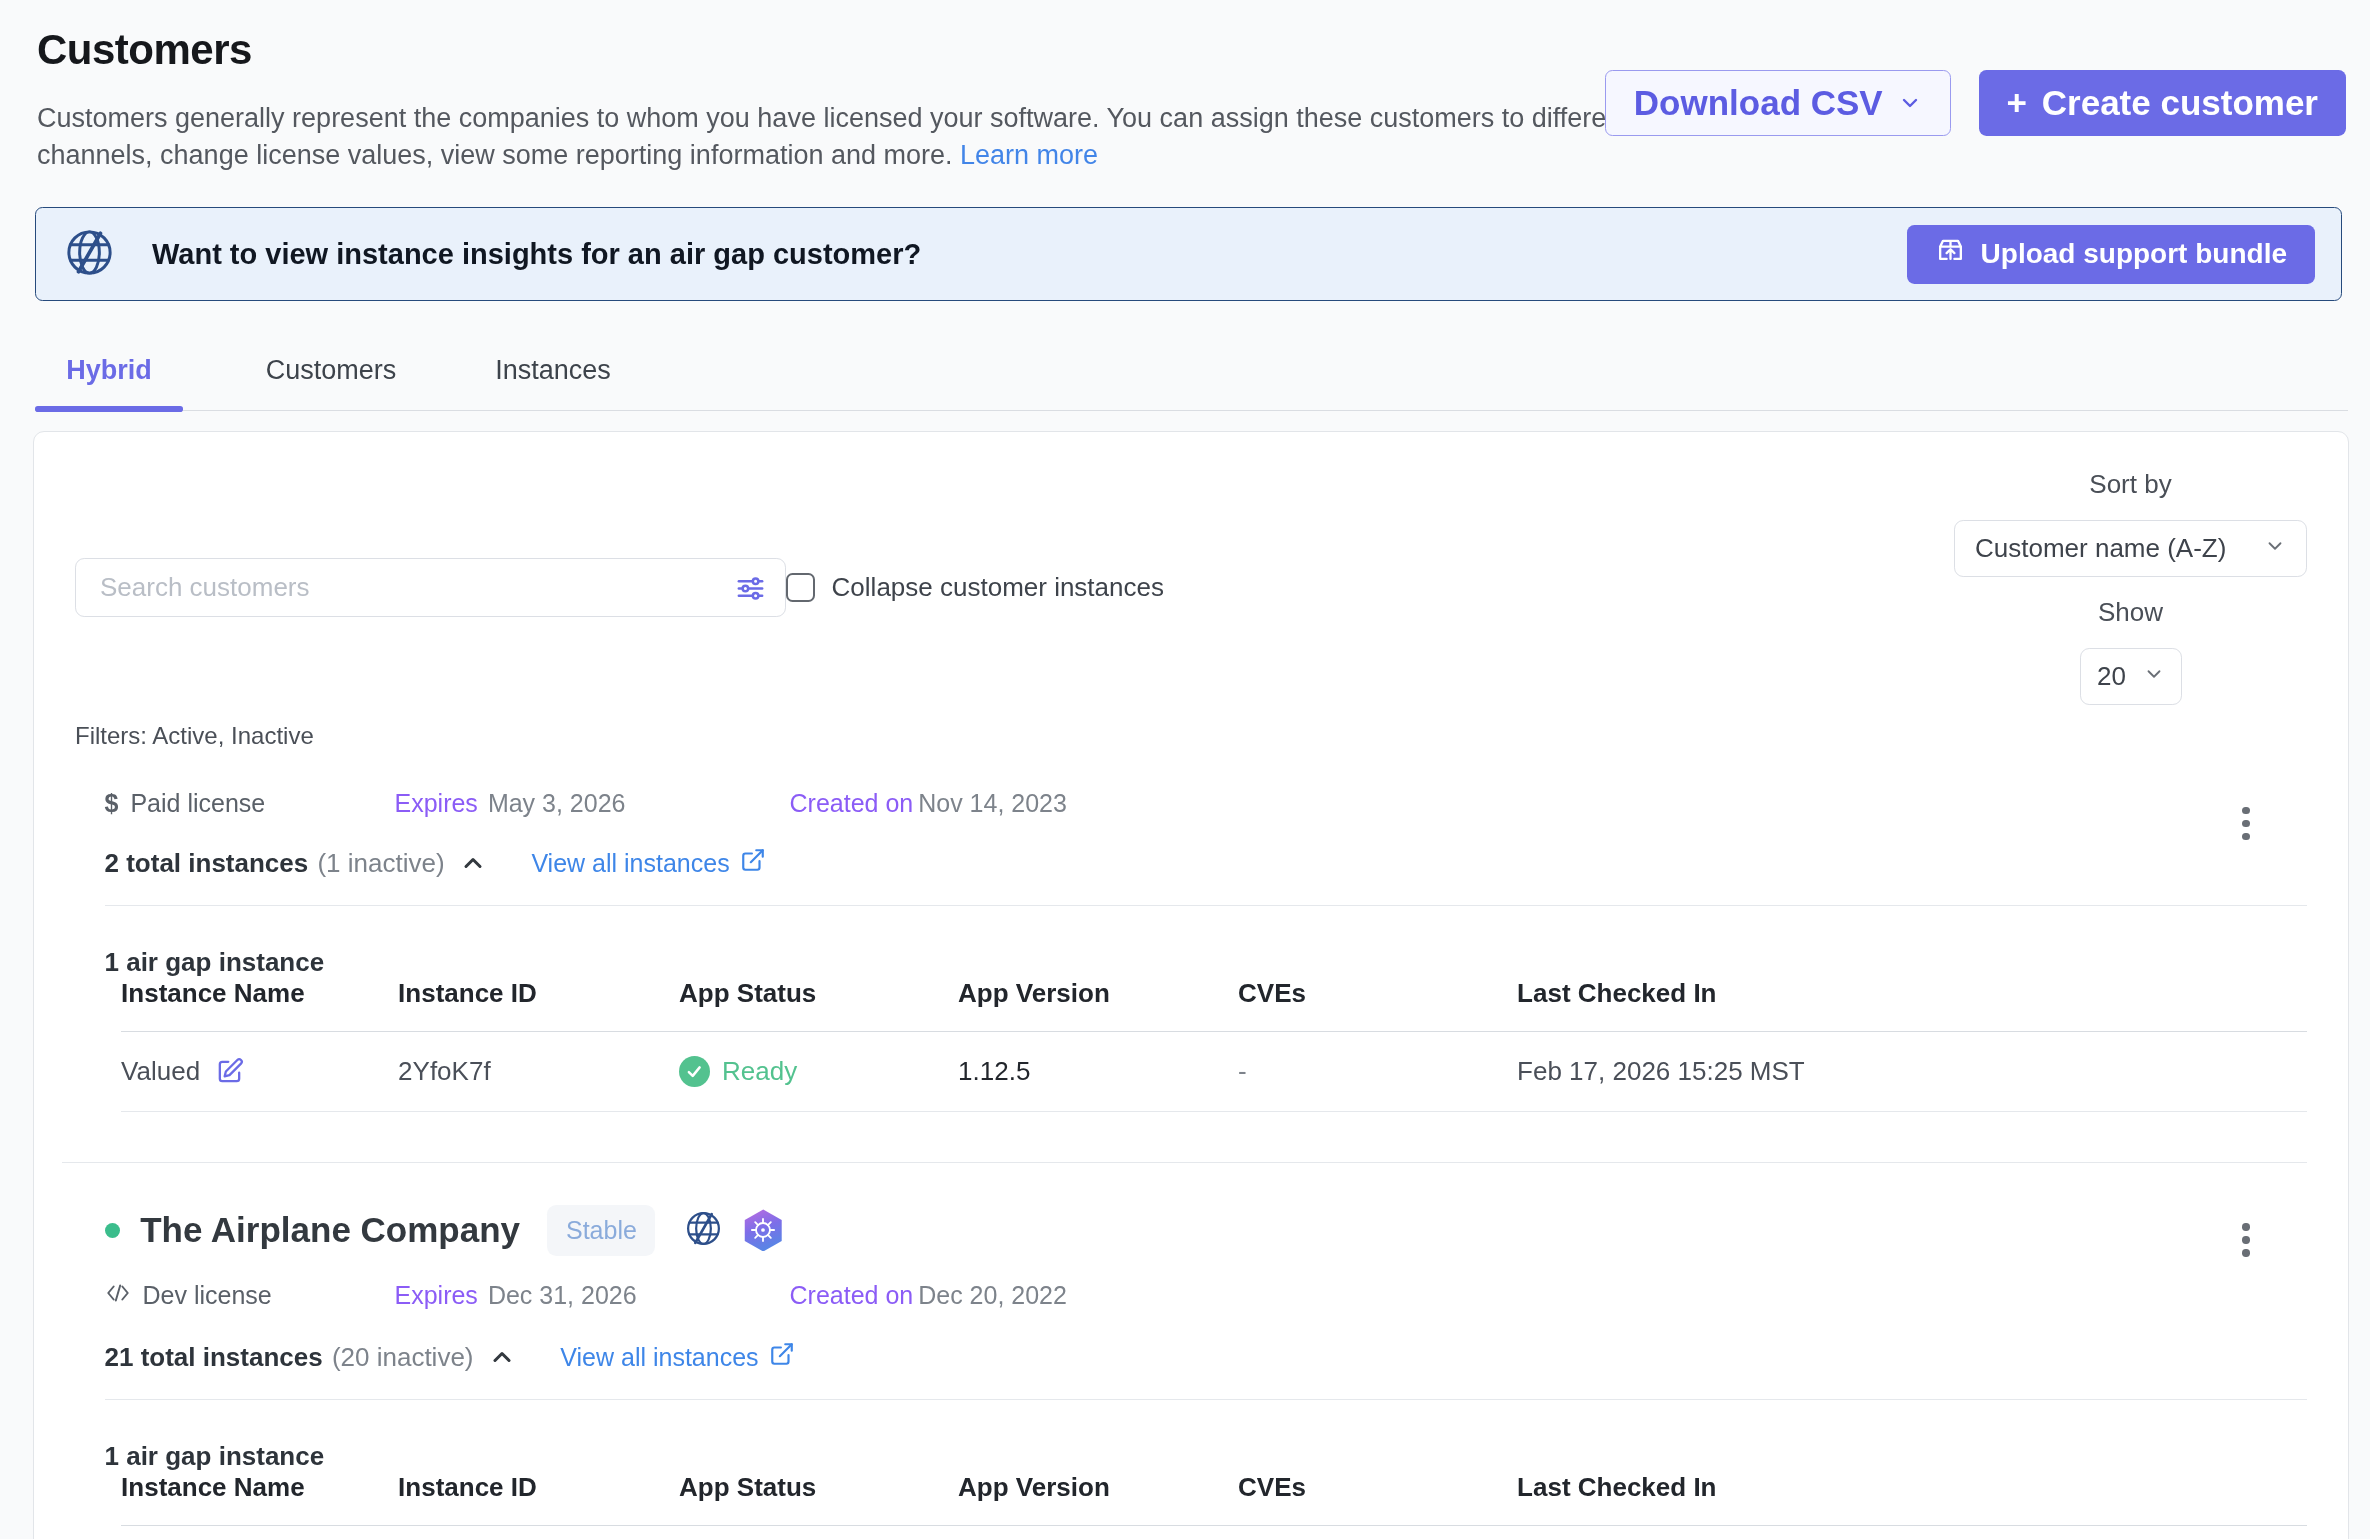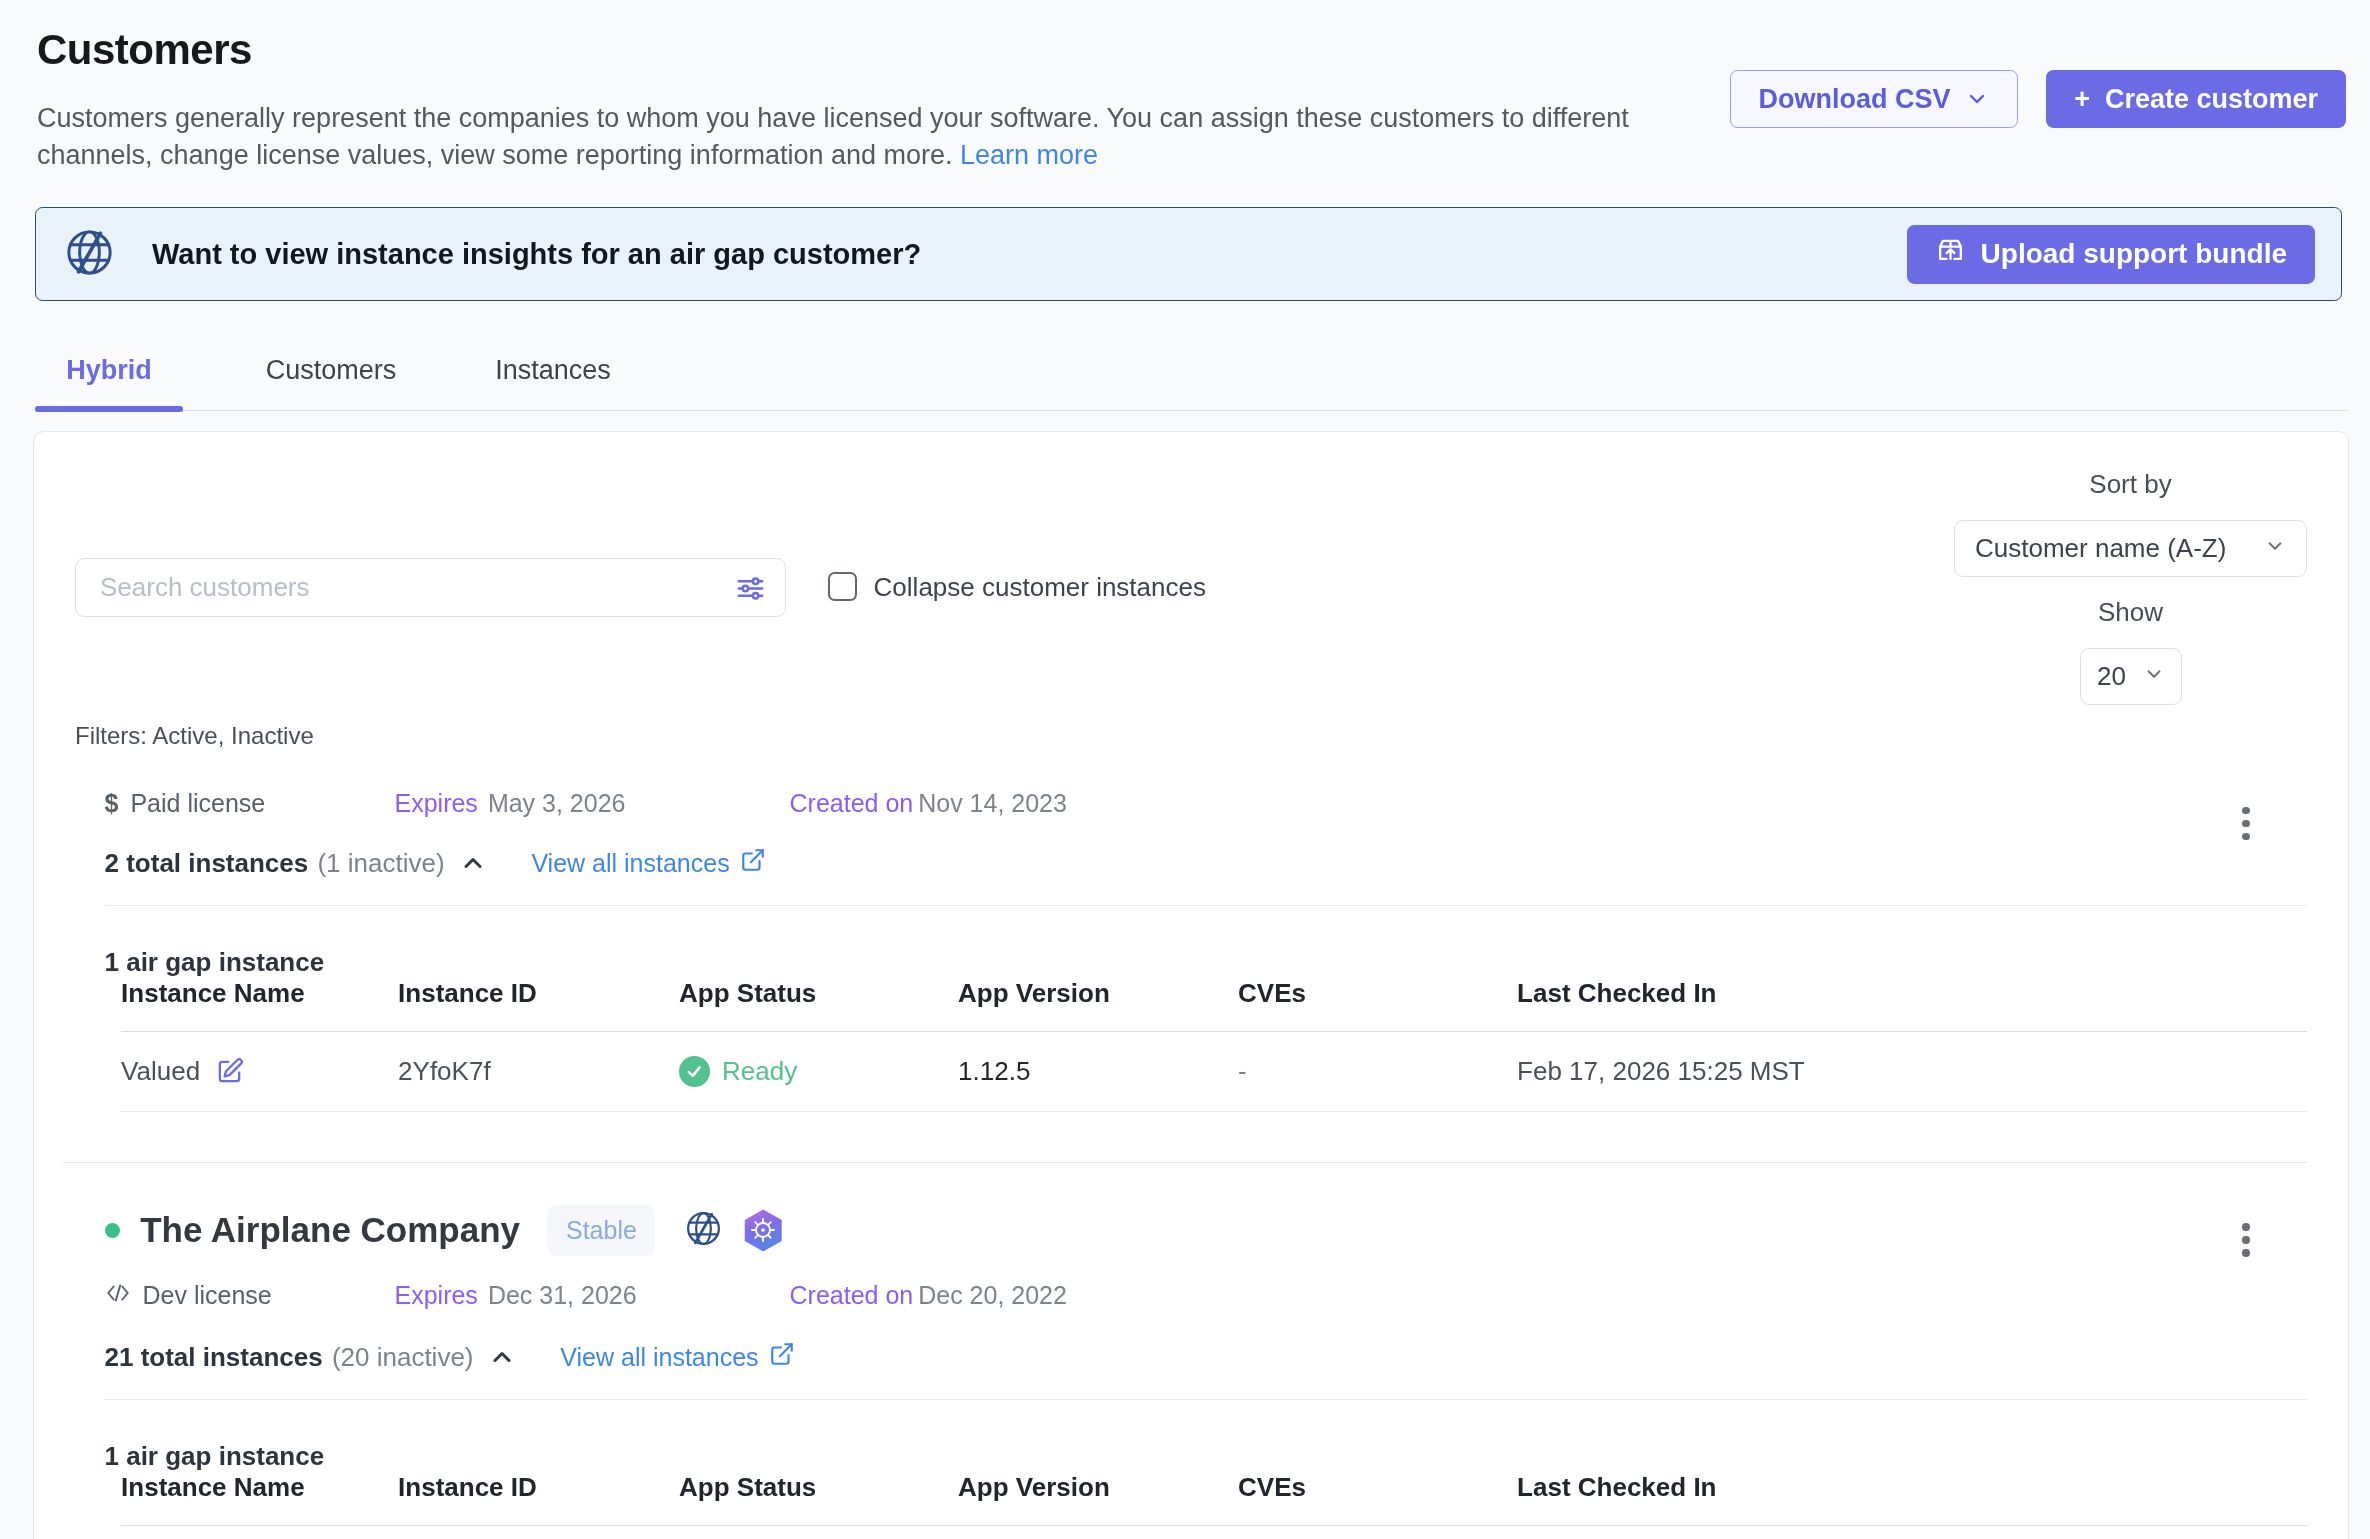--- a/index.html
+++ b/index.html
@@ -5,22 +5,22 @@
   * { margin:0; padding:0; box-sizing:border-box; }
   html,body { width:2370px; height:1539px; overflow:hidden; }
   body { background:#f9fafb; font-family:"Liberation Sans", sans-serif; color:#33383f; position:relative; }
 
   
   .page-header { padding:26px 37px 0 37px; position:relative; }
   .page-title { font-size:42px; font-weight:800; color:#16181c; letter-spacing:-0.5px; }
   .page-desc { margin-top:26px; font-size:27px; line-height:37px; color:#54585f; max-width:1638px; }
   .page-desc a { color:#4285e8; text-decoration:none; cursor:pointer; }
   .header-actions { position:absolute; top:70px; right:24px; display:flex; gap:28px; align-items:center; }
-  .btn { display:inline-flex; align-items:center; justify-content:center; gap:14.8px; height:58px;
-         border-radius:7.4px; font-size:27px; font-weight:700; cursor:pointer; white-space:nowrap; }
+  .btn { display:inline-flex; align-items:center; justify-content:center; gap:14.8px; height:66px;
+         border-radius:7.4px; font-size:35px; font-weight:700; cursor:pointer; white-space:nowrap; }
   .btn-outline { padding:0 28px; color:#5c5ce2; background:#f6f7ff; border:1.8px solid #9a9aef; }
   .btn-primary { padding:0 28px; color:#ffffff; background:#6b6be6; border:none; }
   .chev-down svg, .chev-up svg { display:block; }
 
   
   .banner { margin:33px 28px 0 35px; height:94px; background:#e9f1fb; border:1.8px solid #264a7c;
             border-radius:7.4px; display:flex; align-items:center; padding:0 26px; gap:35px; }
   .banner-globe { flex:0 0 auto; }
   .banner-heading { font-size:29px; font-weight:800; color:#101722; }
   .banner .btn-primary { margin-left:auto; height:59px; font-size:28px; }
@@ -37,21 +37,21 @@
   .card { margin:20px 21px 0 33px; background:#ffffff; border:0.9px solid #e2e5e9; border-radius:11px;
           padding:37px 41px 74px; height:1163px; }
 
   
   .toolbar { display:flex; align-items:center; }
   .search-box { position:relative; width:711px; }
   .search-box input { width:100%; height:59px; border:1.8px solid #dcdfe5; border-radius:9.2px;
                       padding:0 79px 0 24px; font-size:26px; font-family:inherit; color:#33383f; outline:none; }
   .search-box input::placeholder { color:#b9bec6; }
   .search-filter-icon { position:absolute; right:18.5px; top:13px; cursor:pointer; }
-  .checkbox-group { margin-left:42px; display:flex; align-items:flex-start; gap:16.6px; cursor:pointer; }
+  .checkbox-group { display:flex; align-items:center; gap:16.6px; cursor:pointer; }
   .checkbox { width:29px; height:29px; border:2.3px solid #63686f; border-radius:6.5px; background:#fff; }
   .checkbox-label { font-size:26px; color:#3e434b; }
   .toolbar-right { margin-left:auto; display:flex; align-items:center; gap:20px;flex-direction:column; }
   .toolbar-label { font-size:26px; color:#4a4f57; }
   .select { display:flex; align-items:center; justify-content:space-between; gap:16.6px;
             border:1.8px solid #dcdfe5; border-radius:9.2px; height:57px; padding:0 20px;
             font-size:26px; color:#3e434b; cursor:pointer; background:#fff; }
   .select-sort { width:353px; }
   .select-show { width:102px; padding:0 16.6px; }
   .filters-line { margin-top:16.6px; font-size:24px; color:#4a4f57; }

